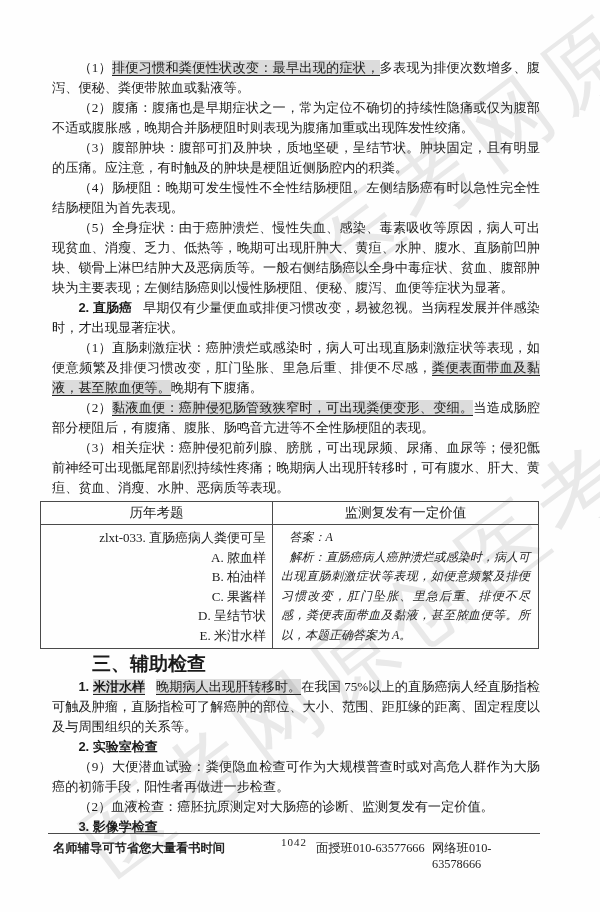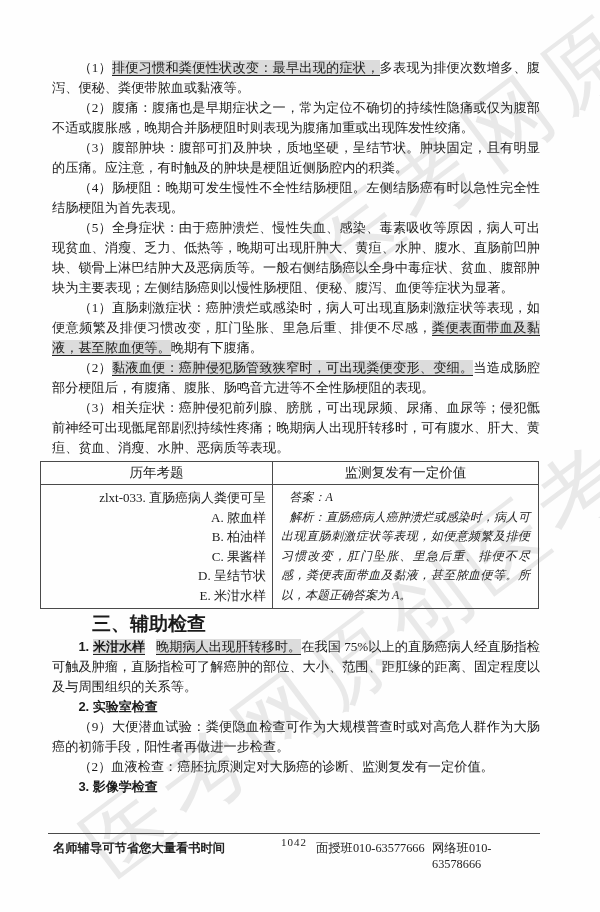--- a/index.html
+++ b/index.html
@@ -85,20 +85,21 @@
     <p><span>（1）</span><span class="hl">排便习惯和粪便性状改变：最早出现的症状，</span><span>多表现为排便次数增多、腹泻、便秘、粪便带脓血或黏液等。</span></p>
 
     <p>（2）腹痛：腹痛也是早期症状之一，常为定位不确切的持续性隐痛或仅为腹部不适或腹胀感，晚期合并肠梗阻时则表现为腹痛加重或出现阵发性绞痛。</p>
 
     <p>（3）腹部肿块：腹部可扪及肿块，质地坚硬，呈结节状。肿块固定，且有明显的压痛。应注意，有时触及的肿块是梗阻近侧肠腔内的积粪。</p>
 
     <p>（4）肠梗阻：晚期可发生慢性不全性结肠梗阻。左侧结肠癌有时以急性完全性结肠梗阻为首先表现。</p>
 
     <p>（5）全身症状：由于癌肿溃烂、慢性失血、感染、毒素吸收等原因，病人可出现贫血、消瘦、乏力、低热等，晚期可出现肝肿大、黄疸、水肿、腹水、直肠前凹肿块、锁骨上淋巴结肿大及恶病质等。一般右侧结肠癌以全身中毒症状、贫血、腹部肿块为主要表现；左侧结肠癌则以慢性肠梗阻、便秘、腹泻、血便等症状为显著。</p>
 
+    <p><span class="bhei">2. 直肠癌</span><span class="gap"></span><span>早期仅有少量便血或排便习惯改变，易被忽视。当病程发展并伴感染时，才出现显著症状。</span></p>
 
     <p><span>（1）直肠刺激症状：癌肿溃烂或感染时，病人可出现直肠刺激症状等表现，如便意频繁及排便习惯改变，肛门坠胀、里急后重、排便不尽感，</span><span class="hl">粪便表面带血及黏液，甚至脓血便等。</span><span>晚期有下腹痛。</span></p>
 
     <p><span>（2）</span><span class="hl">黏液血便：癌肿侵犯肠管致狭窄时，可出现粪便变形、变细。</span><span>当造成肠腔部分梗阻后，有腹痛、腹胀、肠鸣音亢进等不全性肠梗阻的表现。</span></p>
 
     <p>（3）相关症状：癌肿侵犯前列腺、膀胱，可出现尿频、尿痛、血尿等；侵犯骶前神经可出现骶尾部剧烈持续性疼痛；晚期病人出现肝转移时，可有腹水、肝大、黄疸、贫血、消瘦、水肿、恶病质等表现。</p>
 
     <table class="exam-table">
       <tbody>
           <tr>

